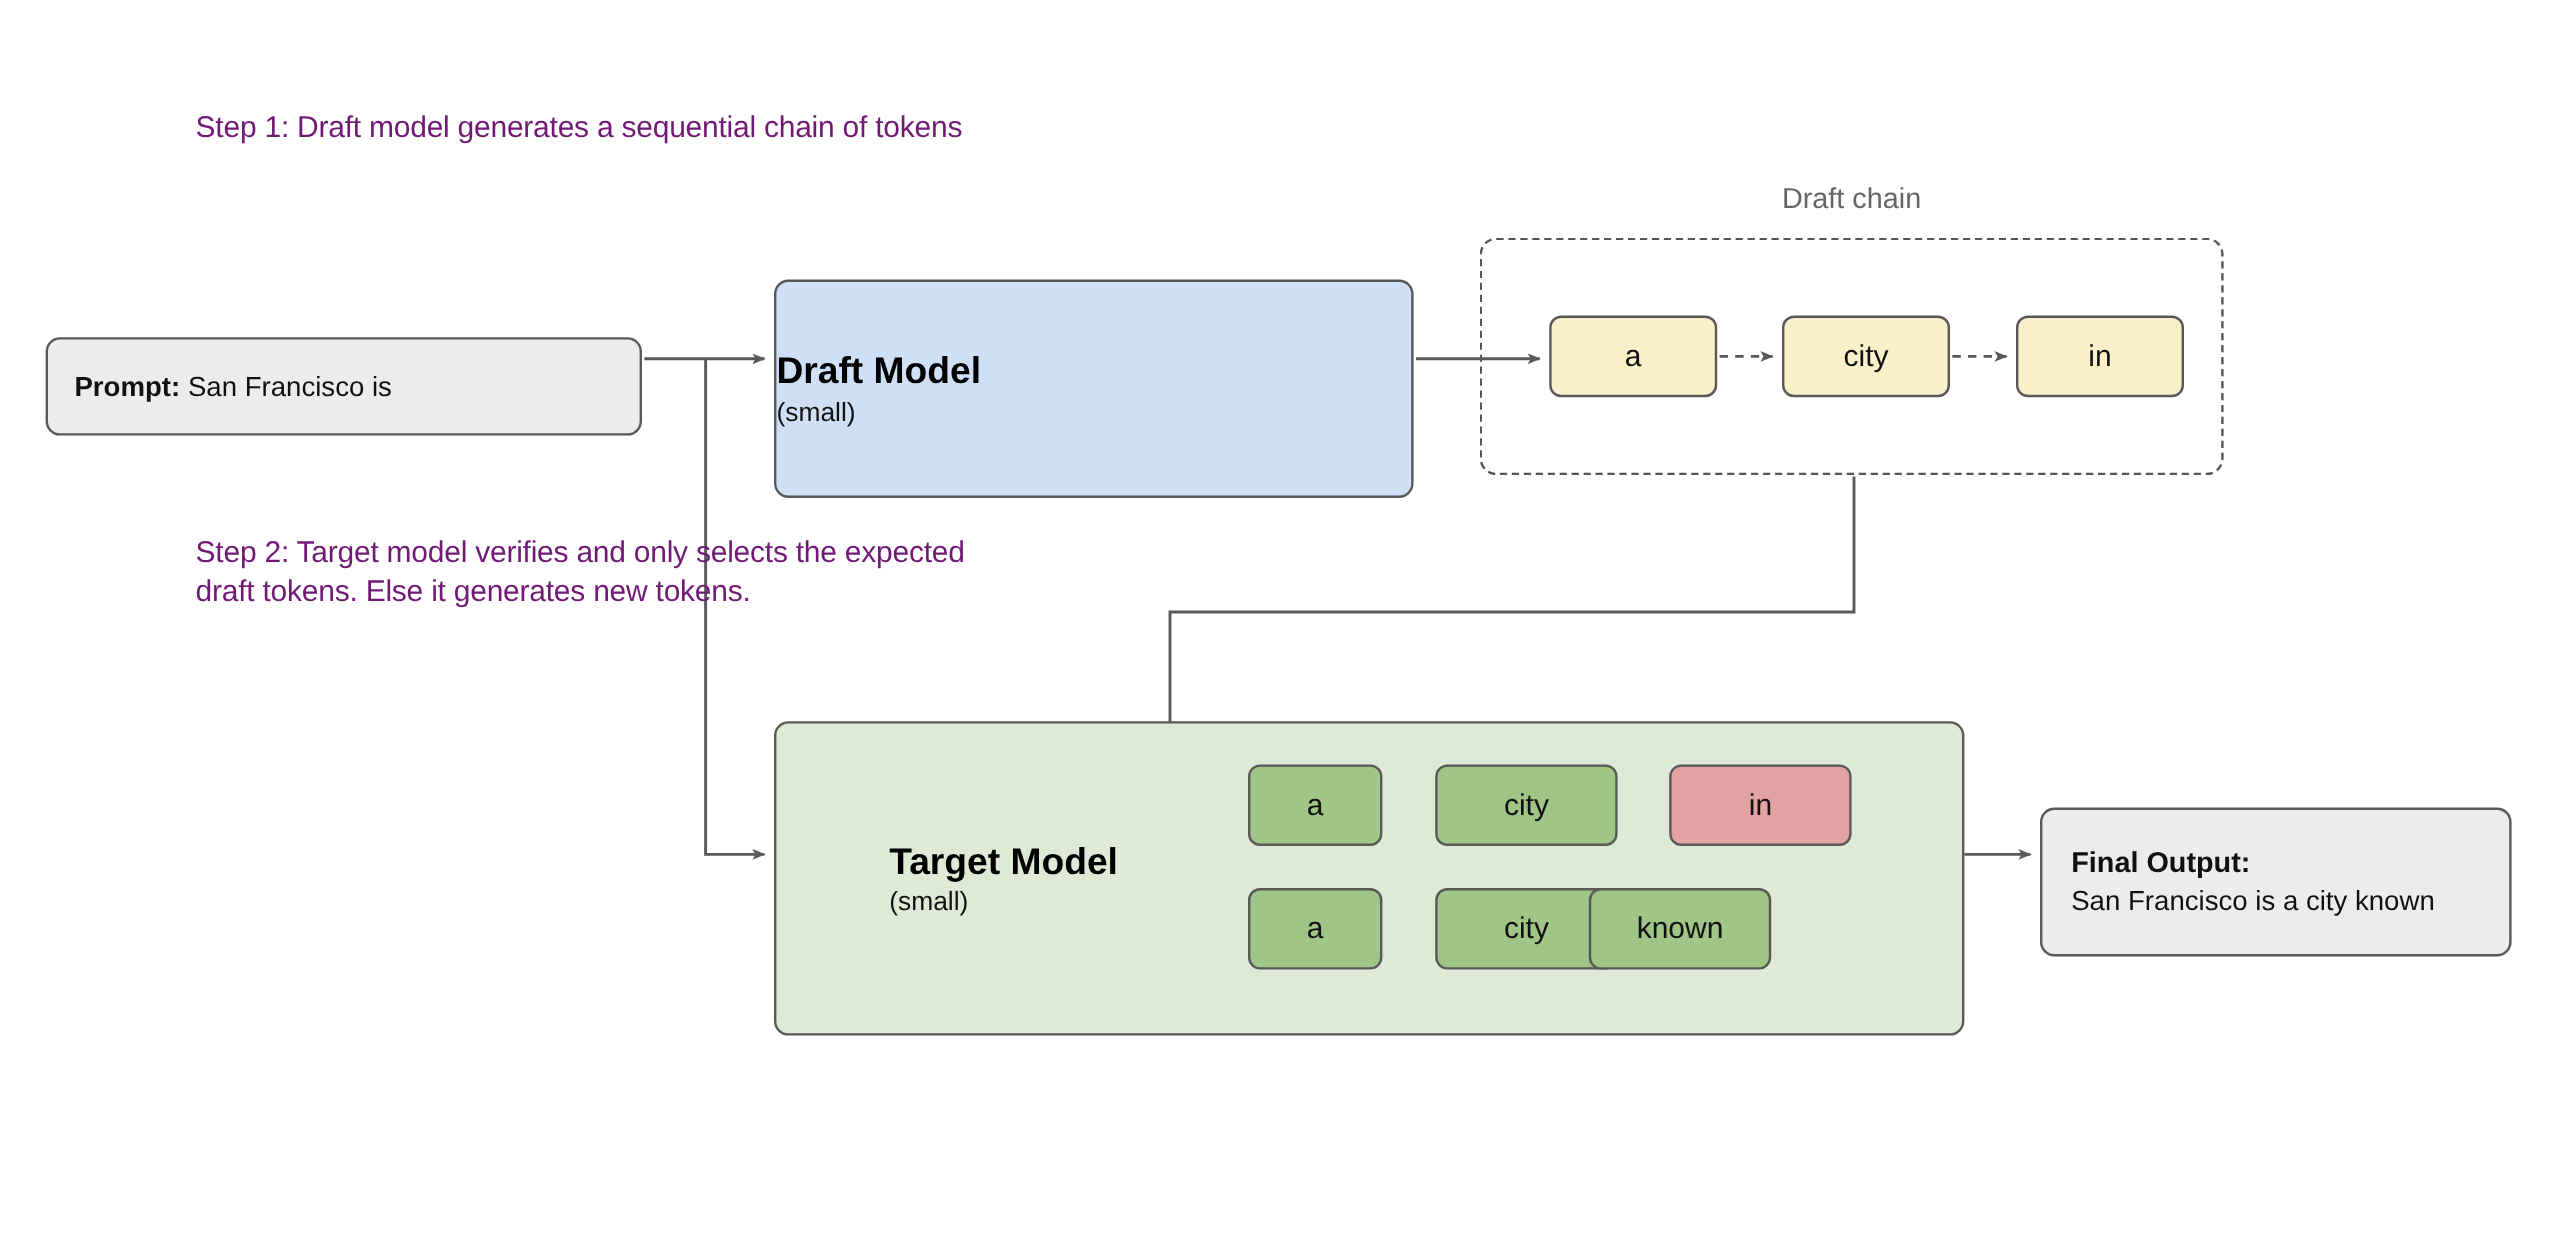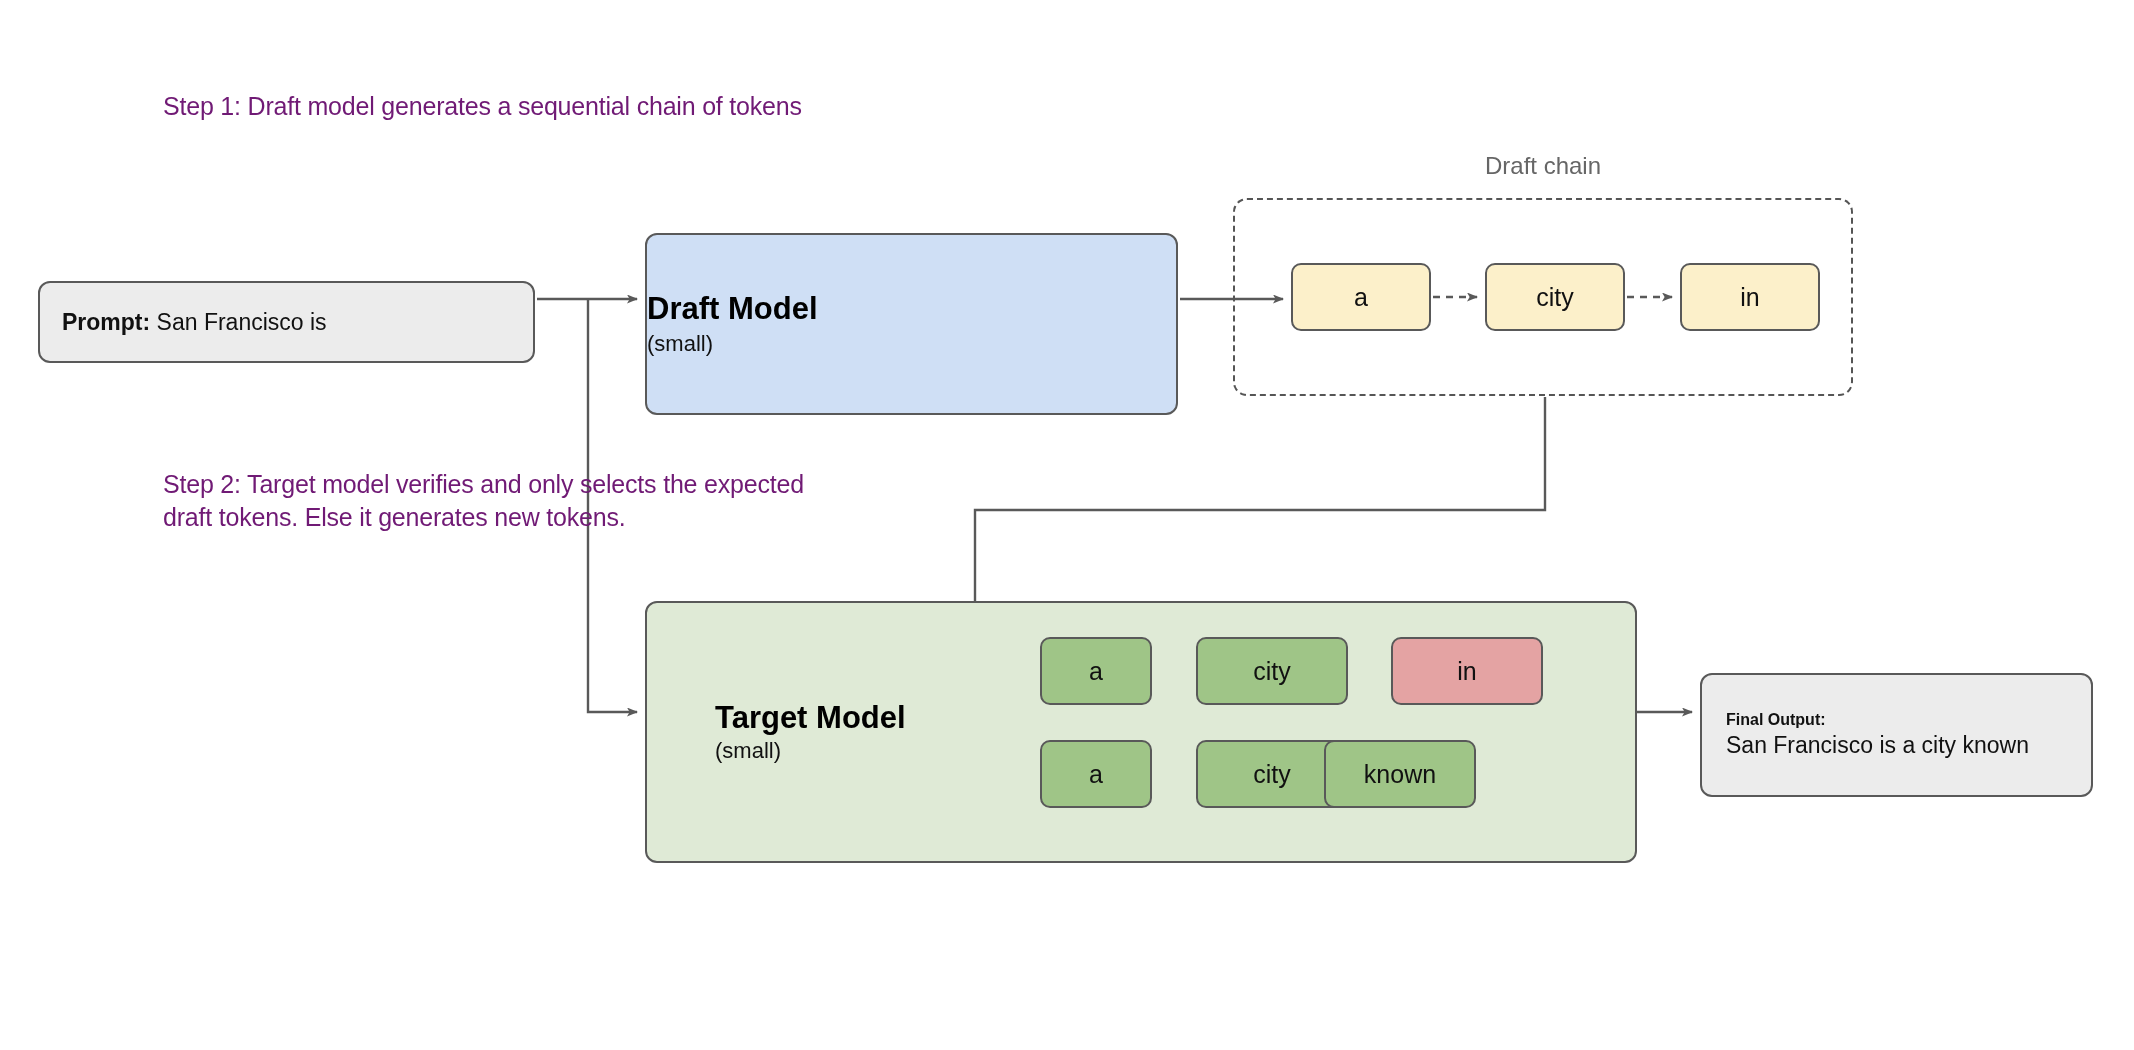--- a/index.html
+++ b/index.html
@@ -39,21 +39,21 @@
   .step-heading {
     position: absolute;
     font-size: 25px;
     font-weight: normal;
     color: #701a75;
     line-height: 1.32;
     letter-spacing: -0.2px;
     white-space: pre-line;
   }
   #step1-heading { left: 163px; top: 90px; }
-  #step2-heading { left: 163px; top: 468px; }
+  #step2-heading { left: 163px; top: 444px; }
 
   
   .box {
     border: 2.2px solid #595959;
     border-radius: 12px;
     box-sizing: border-box;
   }
   .box.gray   { background: #ececec; }
   .box.blue   { background: #cfdff5; }
   .box.green  { background: #dfead6; }
@@ -106,21 +106,21 @@
     font-size: 25px; color: #111;
   }
   #dt-0 { left: 1291px; top: 263px; width: 140px; }
   #dt-1 { left: 1485px; top: 263px; width: 140px; }
   #dt-2 { left: 1680px; top: 263px; width: 140px; }
 
   
   #target-model-box {
     left: 645px; top: 578px; width: 992px; height: 262px;
     align-items: flex-start;
-    padding-left: 68px;
+    padding-left: 94px;
   }
   #target-model-box .title {
     font-size: 31px; font-weight: bold; color: #000; line-height: 1.15;
   }
   #target-model-box .sub {
     font-size: 22px; color: #111; margin-top: 3px;
   }
   .target-token {
     position: absolute;
     height: 68px;
@@ -140,21 +140,21 @@
 
   
   #final-output-box {
     left: 1700px; top: 650px; width: 393px; height: 124px;
     padding: 0 24px;
     justify-content: center;
     font-size: 23px;
     color: #111;
     line-height: 1.28;
   }
-  #final-output-box .label { font-weight: bold; display: block; font-size: 16px; }
+  #final-output-box .label { font-weight: bold; display: block; font-size: 24px; }
   #final-output-box .value { display: block; }
 </style>
 </head>
 <body>
 
 <div id="canvas">
 
   <svg class="wires" viewBox="0 0 2134 1050" xmlns="http://www.w3.org/2000/svg">
     <defs>
       <marker id="arrow" markerWidth="11" markerHeight="9" refX="10" refY="4.5" orient="auto" markerUnits="userSpaceOnUse">

